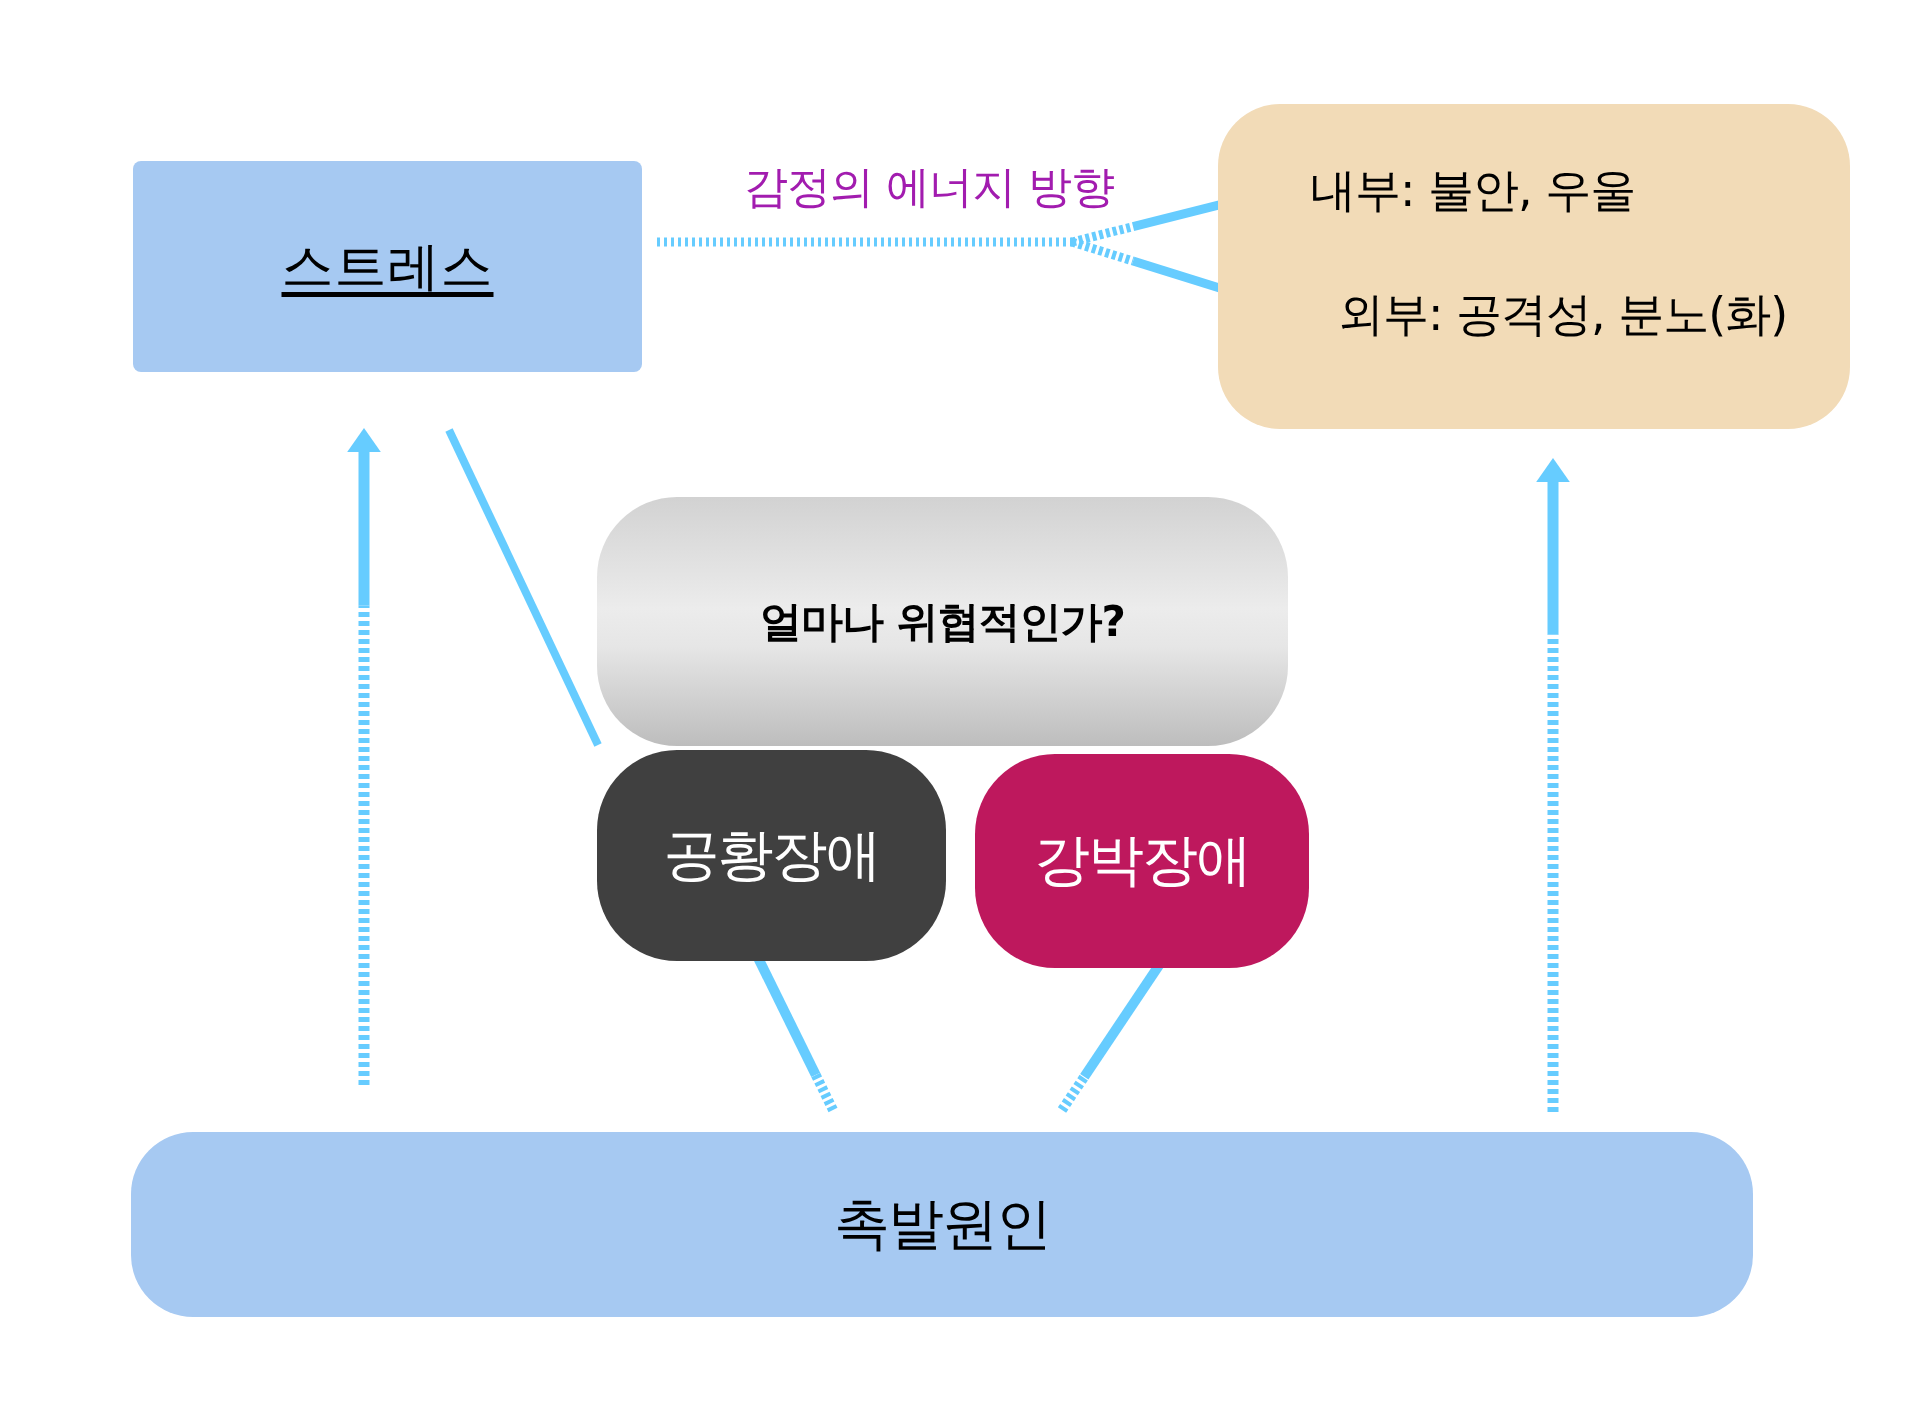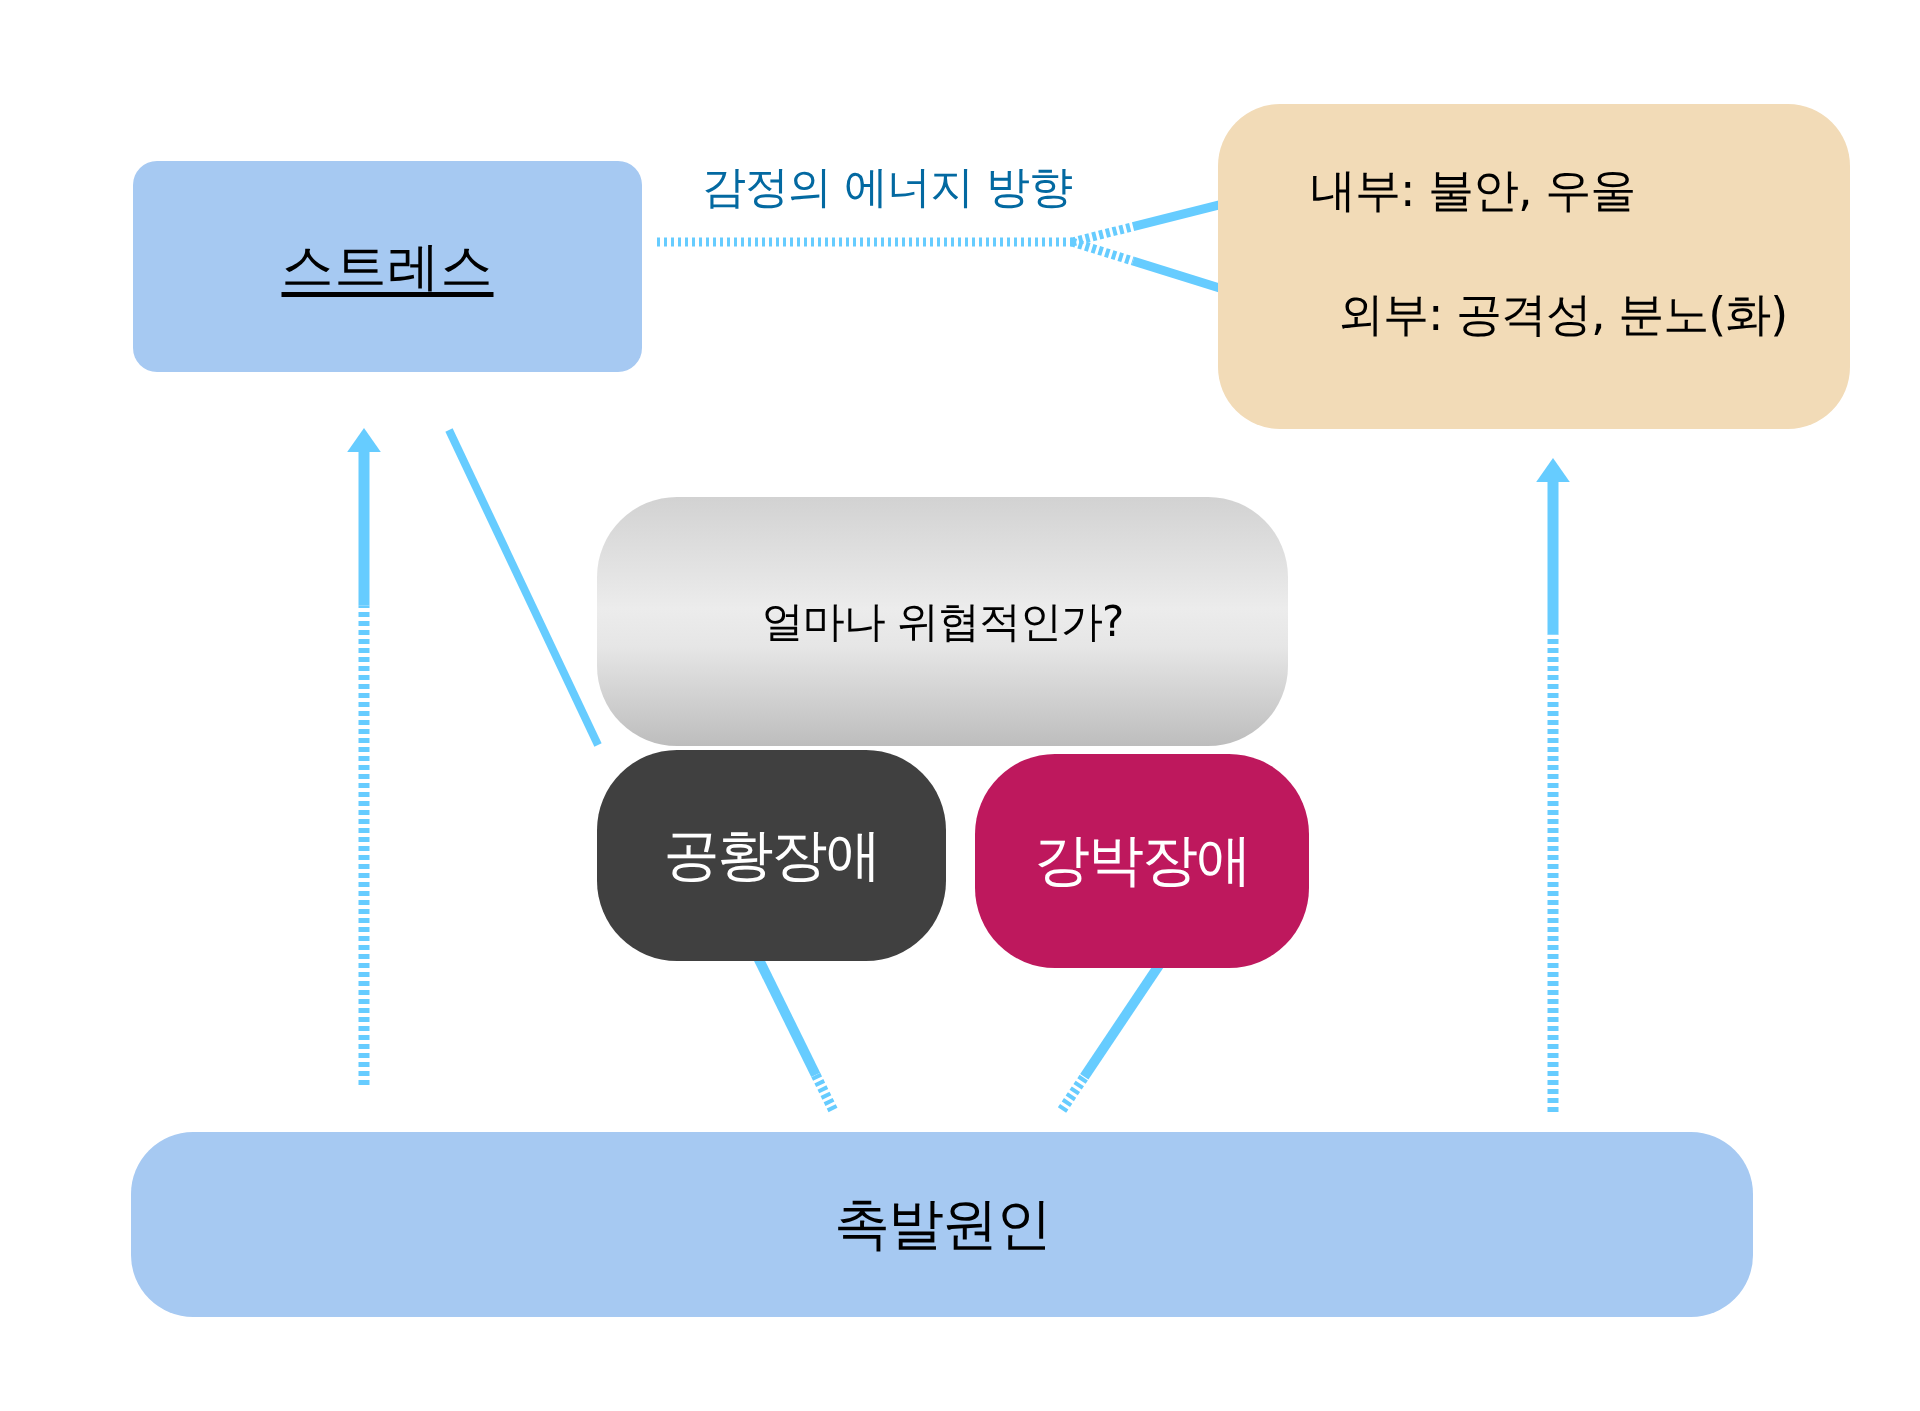--- a/index.html
+++ b/index.html
@@ -1,36 +1,36 @@
 <!DOCTYPE html>
 <html><head>
 <meta charset="utf-8">
 <style>
   html, body { margin: 0; padding: 0; background: #ffffff; }
   body { width: 1920px; height: 1411px; position: relative; overflow: hidden;
          font-family: "DejaVu Sans", "Liberation Sans", sans-serif; }
   .box { position: absolute; display: flex; align-items: center; justify-content: center;
          box-sizing: border-box; text-align: center; }
-  #stress-box { left: 133px; top: 161px; width: 509px; height: 211px; background: #a6c9f2; border-radius: 24px; }
+  #stress-box { left: 133px; top: 161px; width: 509px; height: 211px; background: #a6c9f2; border-radius: 8px; }
   #stress-box span { font-size: 52px; color: #000; text-decoration: underline; text-underline-offset: 8px; letter-spacing: 1px; }
   #emotion-box { left: 1218px; top: 104px; width: 632px; height: 325px; background: #f2dbb7; border-radius: 62px;
                  flex-direction: column; align-items: flex-start; justify-content: flex-start; }
   .emotion-line { position: absolute; left: 92px; font-size: 46px; color: #000; letter-spacing: -1px; white-space: nowrap; }
   #emotion-line-0 { top: 56px; }
   #emotion-line-1 { top: 180px; margin-left: 28px; }
   #threat-box { left: 597px; top: 497px; width: 691px; height: 249px; border-radius: 80px;
                 background: linear-gradient(to bottom, #d2d2d2 0%, #ececec 45%, #e6e6e6 60%, #bdbdbd 100%);
                 flex-direction: column; }
-  #threat-box span { display: block; font-size: 42px; color: #000; line-height: 60px; letter-spacing: -1px; white-space: nowrap; }
+  #threat-box span { display: block; font-size: 42px; color: #000; line-height: 60px; letter-spacing: -1px; white-space: nowrap; font-weight: bold; }
   #panic-box { left: 597px; top: 750px; width: 349px; height: 211px; background: #404040; border-radius: 80px; }
   #ocd-box { left: 975px; top: 754px; width: 334px; height: 214px; background: #be185d; border-radius: 80px; }
   #panic-box span, #ocd-box span { font-size: 56px; color: #ffffff; letter-spacing: -2px; }
   #trigger-box { left: 131px; top: 1132px; width: 1622px; height: 185px; background: #a6c9f2; border-radius: 62px; font-family: Liberation Mono, monospace; }
   #trigger-box span { font-size: 56px; color: #000; letter-spacing: -2px; }
-  #energy-label { position: absolute; left: 702px; top: 158px; font-size: 44px; color: #0369a1; letter-spacing: -1px; white-space: nowrap; }
+  #energy-label { position: absolute; left: 744px; top: 158px; font-size: 44px; color: #a21caf; letter-spacing: -1px; white-space: nowrap; }
   svg#connectors { position: absolute; left: 0; top: 0; width: 1920px; height: 1411px; pointer-events: none; }
 </style>
 </head>
 <body>
 
 <svg id="connectors" xmlns="http://www.w3.org/2000/svg">
     <line x1="657" y1="242" x2="1072" y2="242" stroke="#66ccff" stroke-width="9" stroke-dasharray="3 4"></line>
     <line x1="1072" y1="242" x2="1133.04" y2="226.6" stroke="#66ccff" stroke-width="9" stroke-dasharray="4 3"></line>
     <line x1="1133.04" y1="226.6" x2="1278.364596317915" y2="189.93553762621414" stroke="#66ccff" stroke-width="9"></line>
     <polygon points="1290,187 1262.6194399591297,176.58151009750907 1270.8389453125294,209.1606404073475" fill="#66ccff"></polygon>

